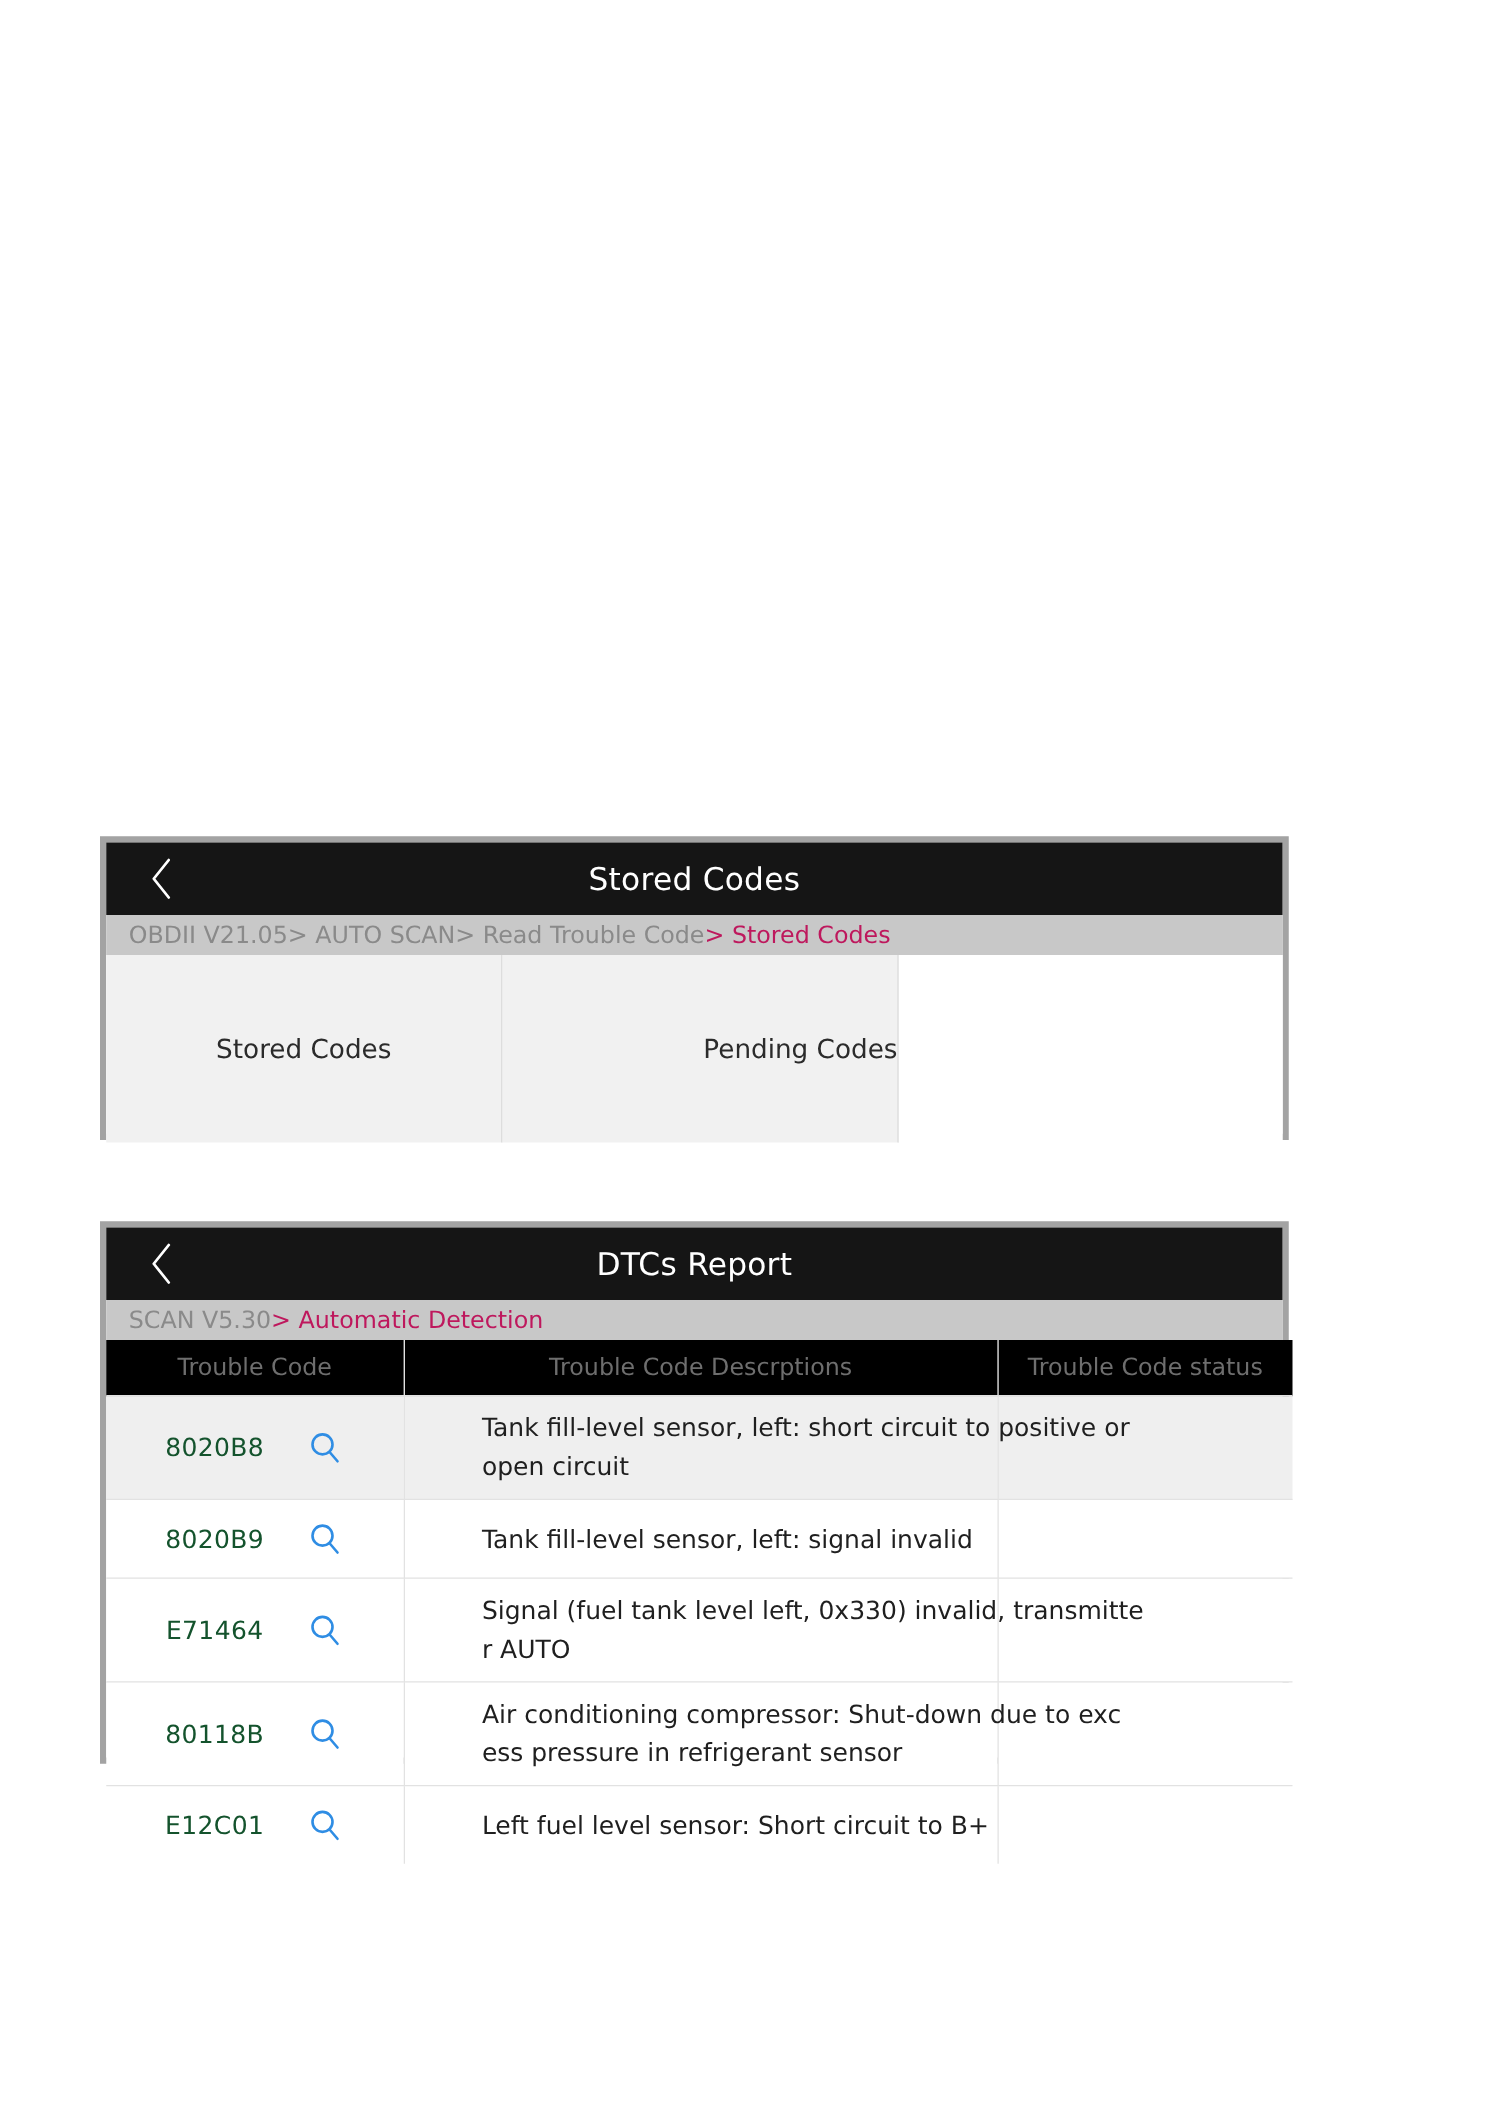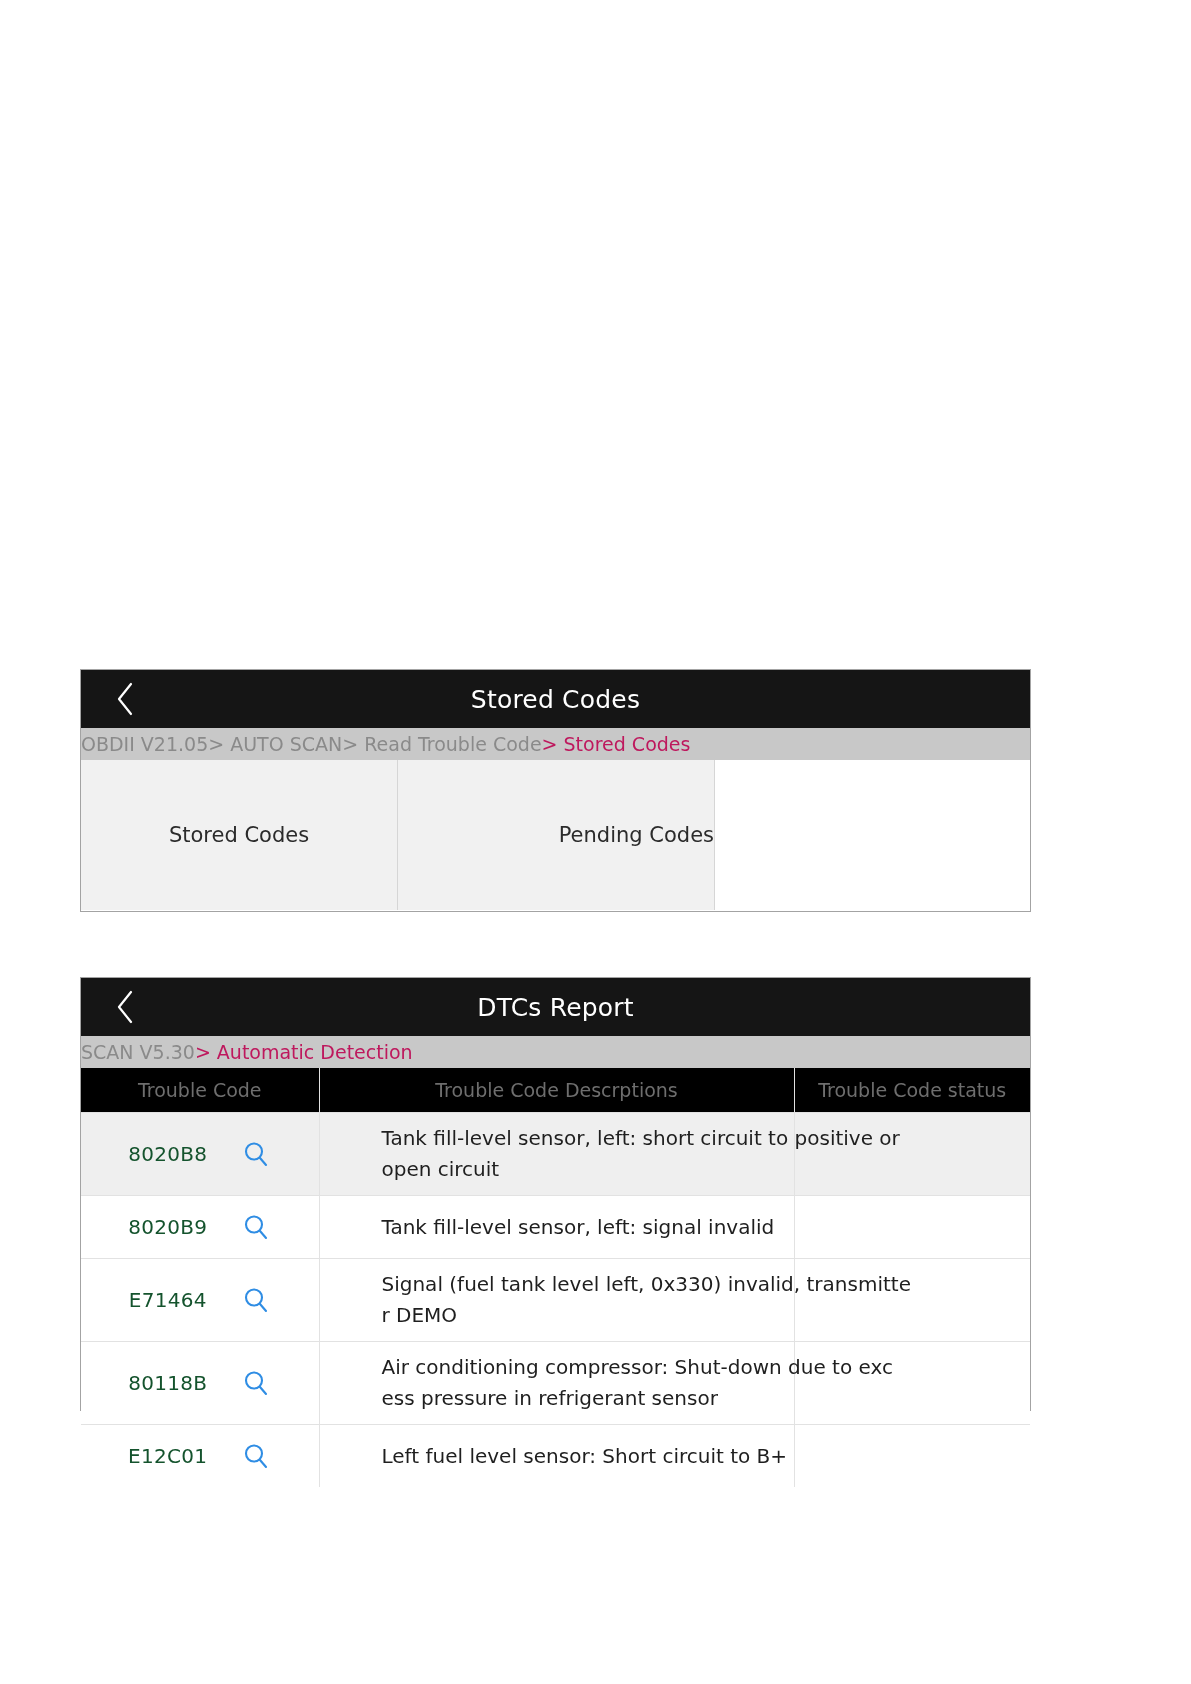--- a/index.html
+++ b/index.html
@@ -13,21 +13,21 @@
     position: relative;
     font-family: "DejaVu Sans", "Liberation Sans", sans-serif;
     -webkit-font-smoothing: antialiased;
   }
 
   
   .panel {
     position: absolute;
     box-sizing: border-box;
     background: #ffffff;
-    border: 1px solid #a3a3a3;
+    border: 5px solid #a3a3a3;
   }
   #panel-stored { left: 80px; top: 669px; width: 951px; height: 243px; }
   #panel-dtcs   { left: 80px; top: 977px; width: 951px; height: 434px; }
 
   
   .titlebar {
     position: relative;
     height: 58px;
     background: #151515;
     display: flex;
@@ -52,20 +52,21 @@
     cursor: pointer;
   }
   .back-btn svg { display: block; }
 
   
   .breadcrumb {
     height: 32px;
     background: #c8c8c8;
     display: flex;
     align-items: center;
+    padding-left: 18px;
     box-sizing: border-box;
     font-size: 19px;
     white-space: nowrap;
     overflow: hidden;
   }
   .breadcrumb .crumb-dim { color: #8a8a8a; }
   .breadcrumb .crumb-cur { color: #be185d; }
 
   
   .tabgrid {
@@ -272,21 +273,21 @@
             <span class="mag-btn">
               <svg width="28" height="28" viewBox="0 0 28 28" fill="none">
                 <circle cx="12" cy="11.5" r="8" stroke="#2f8de4" stroke-width="2.1"></circle>
                 <path d="M18 18 L24 25" stroke="#2f8de4" stroke-width="2.1" stroke-linecap="round"></path>
               </svg>
             </span>
           </div>
         </td>
         <td class="desc-cell">
           <span class="line">Signal (fuel tank level left, 0x330) invalid, transmitte</span>
-          <span class="line">r DEMO</span>
+          <span class="line">r AUTO</span>
         </td>
         <td class="stat-cell"></td>
       </tr>
 
       <tr class="row-tall">
         <td class="code-cell">
           <div class="code-inner">
             <span class="code-text">80118B</span>
             <span class="mag-btn">
               <svg width="28" height="28" viewBox="0 0 28 28" fill="none">

